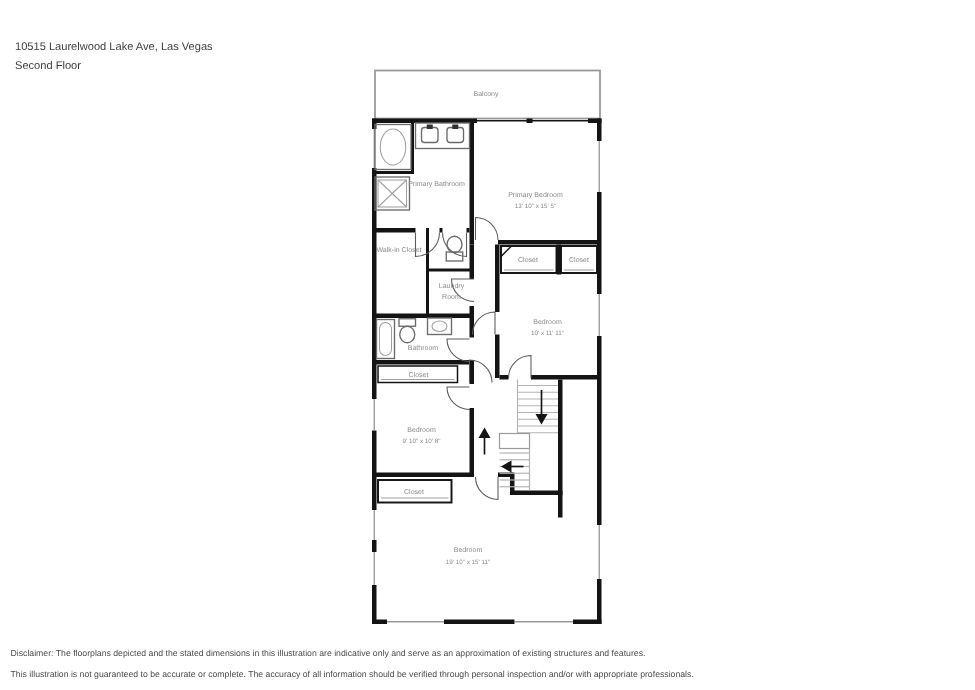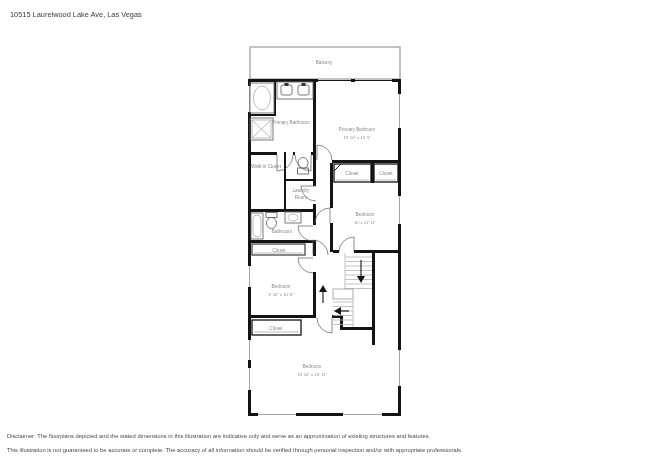--- a/index.html
+++ b/index.html
@@ -1,17 +1,17 @@
 <!DOCTYPE html>
 <html><head>
 <meta charset="utf-8">
 <style>
   html,body{margin:0;padding:0;background:#ffffff;}
   body{width:650px;height:460px;position:relative;font-family:"Liberation Sans",sans-serif;overflow:hidden;}
-  .hdr{position:absolute;left:10px;top:8px;color:#3c3c3c;font-size:7.4px;line-height:13px;}
+  .hdr{position:absolute;left:10px;top:24px;color:#3c3c3c;font-size:7.4px;line-height:13px;}
   .ftr{position:absolute;left:7px;top:429px;color:#4a4a4a;font-size:5.8px;line-height:14px;}
   svg{position:absolute;left:0;top:0;}
   svg text{font-family:"Liberation Sans",sans-serif;}
   .lbl{font-size:4.7px;fill:#8a8a8a;text-anchor:middle;}
   .dim{font-size:4.2px;fill:#8a8a8a;text-anchor:middle;}
   .wall{fill:#141414;}
   .win{stroke:#9a9a9a;stroke-width:0.9;}
   .fx{fill:none;stroke:#6b6b6b;stroke-width:0.9;}
   .fxl{fill:none;stroke:#a0a0a0;stroke-width:0.7;}
   .arc{fill:none;stroke:#5a5a5a;stroke-width:0.7;}
@@ -19,20 +19,21 @@
   .arrow{stroke:#141414;stroke-width:1.1;}
   .ahead{fill:#141414;}
   .cl{fill:none;stroke:#141414;stroke-width:1.3;}
   .cl2{fill:none;stroke:#141414;stroke-width:1;}
 </style>
 </head>
 <body>
 
 <div class="hdr">
   <div>10515 Laurelwood Lake Ave, Las Vegas</div>
+  <div>Second Floor</div>
 </div>
 
 <svg width="650" height="460" viewBox="0 0 650 460">
 
   <g>
     <rect x="250" y="47" width="150" height="32" fill="none" stroke="#9a9a9a" stroke-width="1.2"></rect>
     <text class="lbl" x="324" y="64">Balcony</text>
   </g>
 
   <g class="wall">

